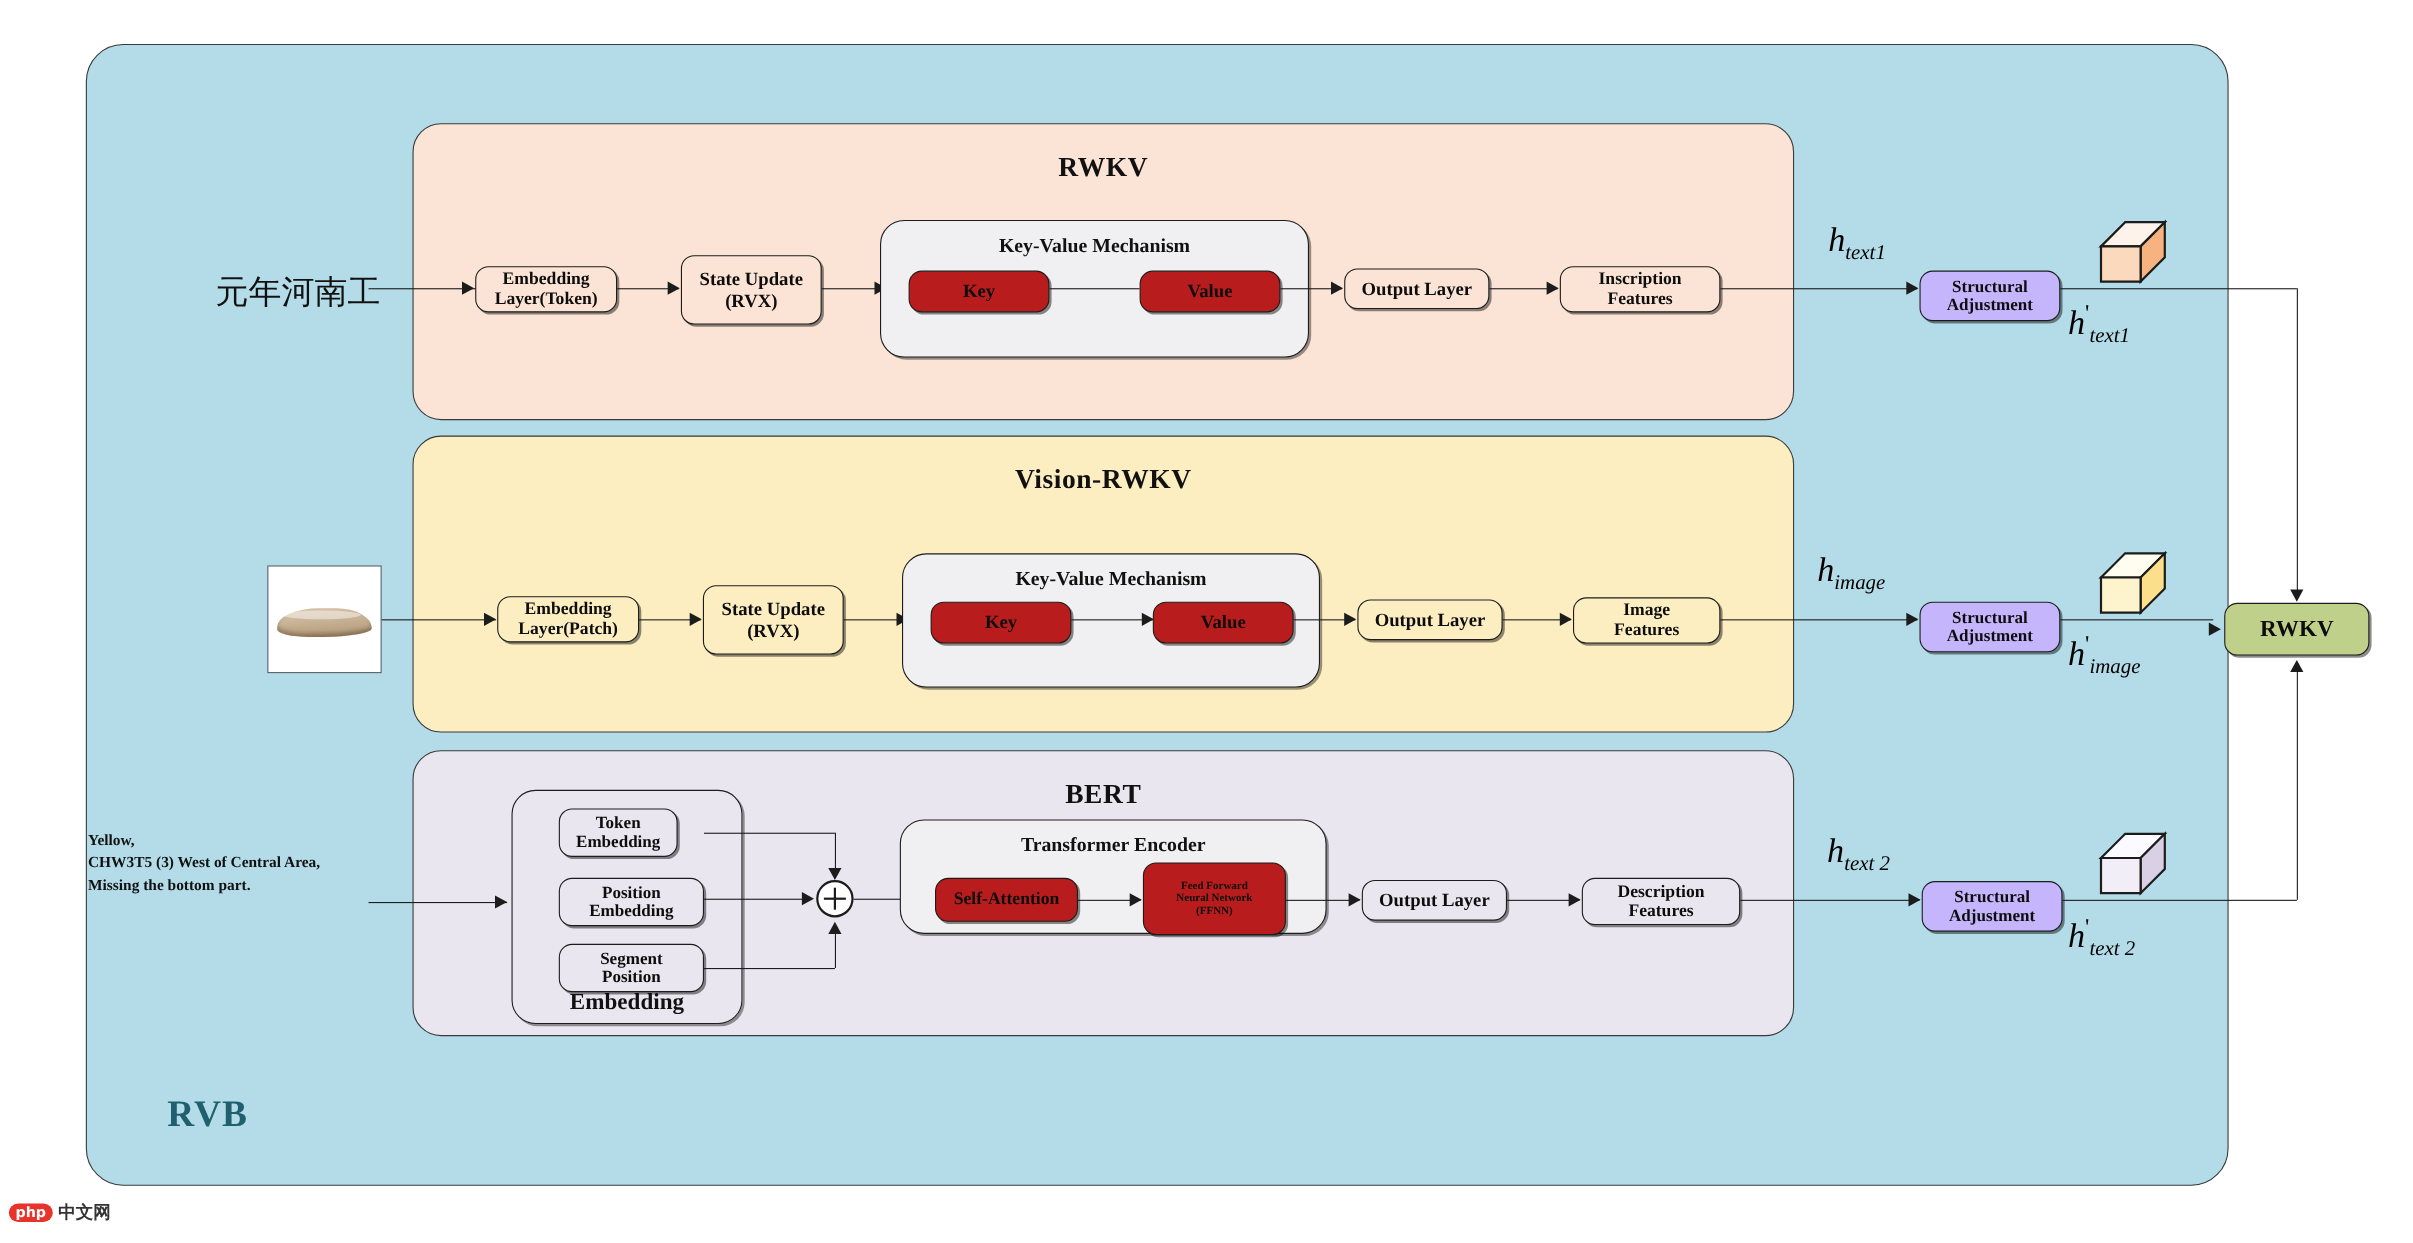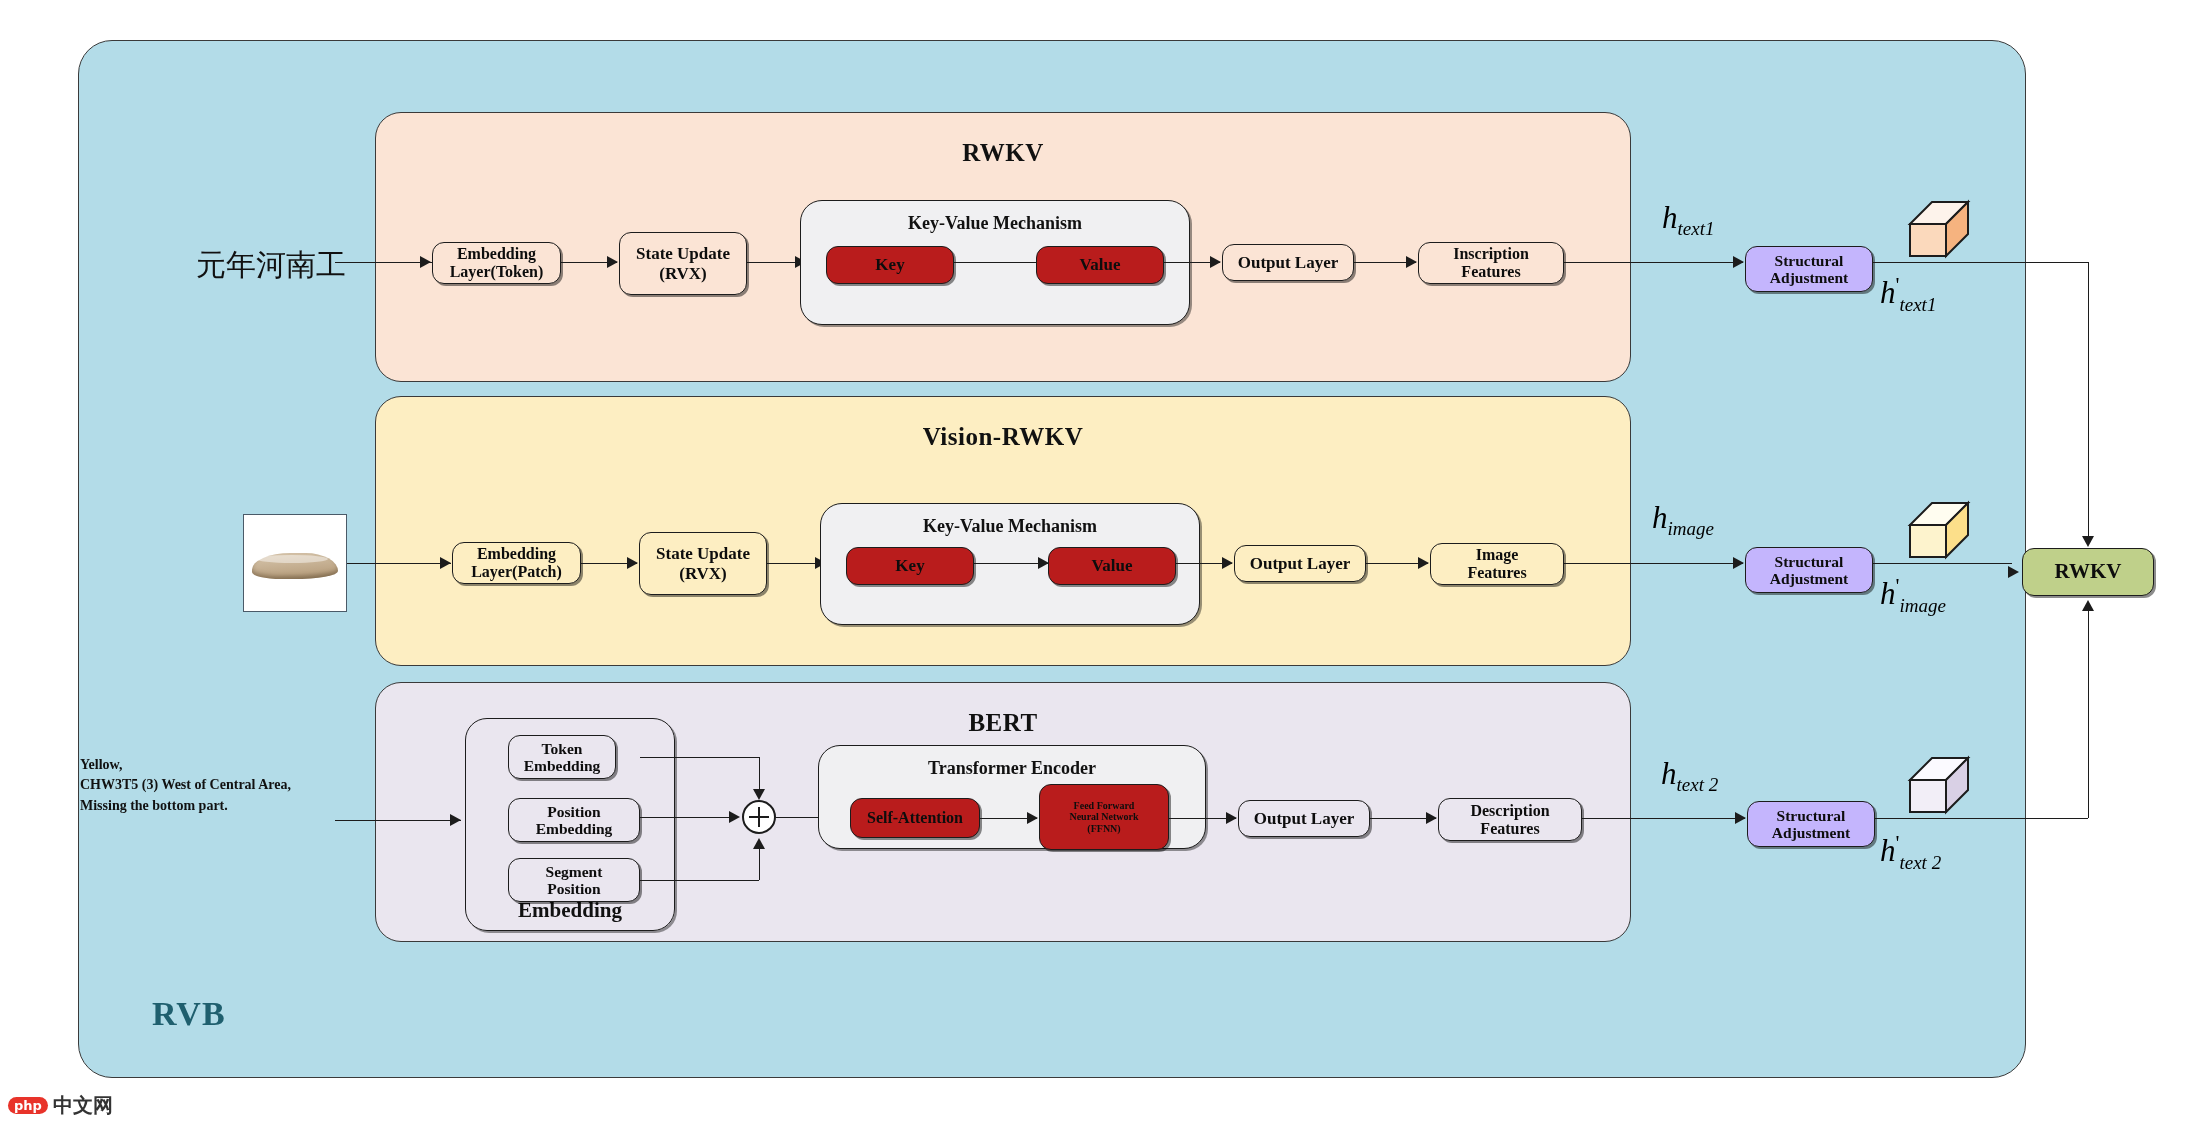--- a/index.html
+++ b/index.html
@@ -131,21 +131,21 @@
   }
   #plus-op::before{left:5px;top:14px;width:20px;height:2px;}
   #plus-op::after{left:14px;top:5px;width:2px;height:20px;}
 
   
   #watermark{position:absolute;left:8px;top:1092px;display:flex;align-items:center;gap:5px;}
   #wm-badge{
     background:#e8332a;color:#fff;font-size:13px;font-weight:bold;
     padding:1px 6px;border-radius:9px;font-family:"DejaVu Sans",sans-serif;
   }
-  #wm-text{font-size:20px;color:#333;font-family:"DejaVu Sans",sans-serif;font-weight:bold;}
+  #wm-text{font-size:16px;color:#333;font-family:"DejaVu Sans",sans-serif;font-weight:bold;}
 </style>
 </head>
 <body>
 
 <div id="rvb-panel"></div>
 <div id="rvb-label">RVB</div>
 
 <div class="row-panel" id="panel-rwkv">
   <div class="panel-title">RWKV</div>
 </div>

